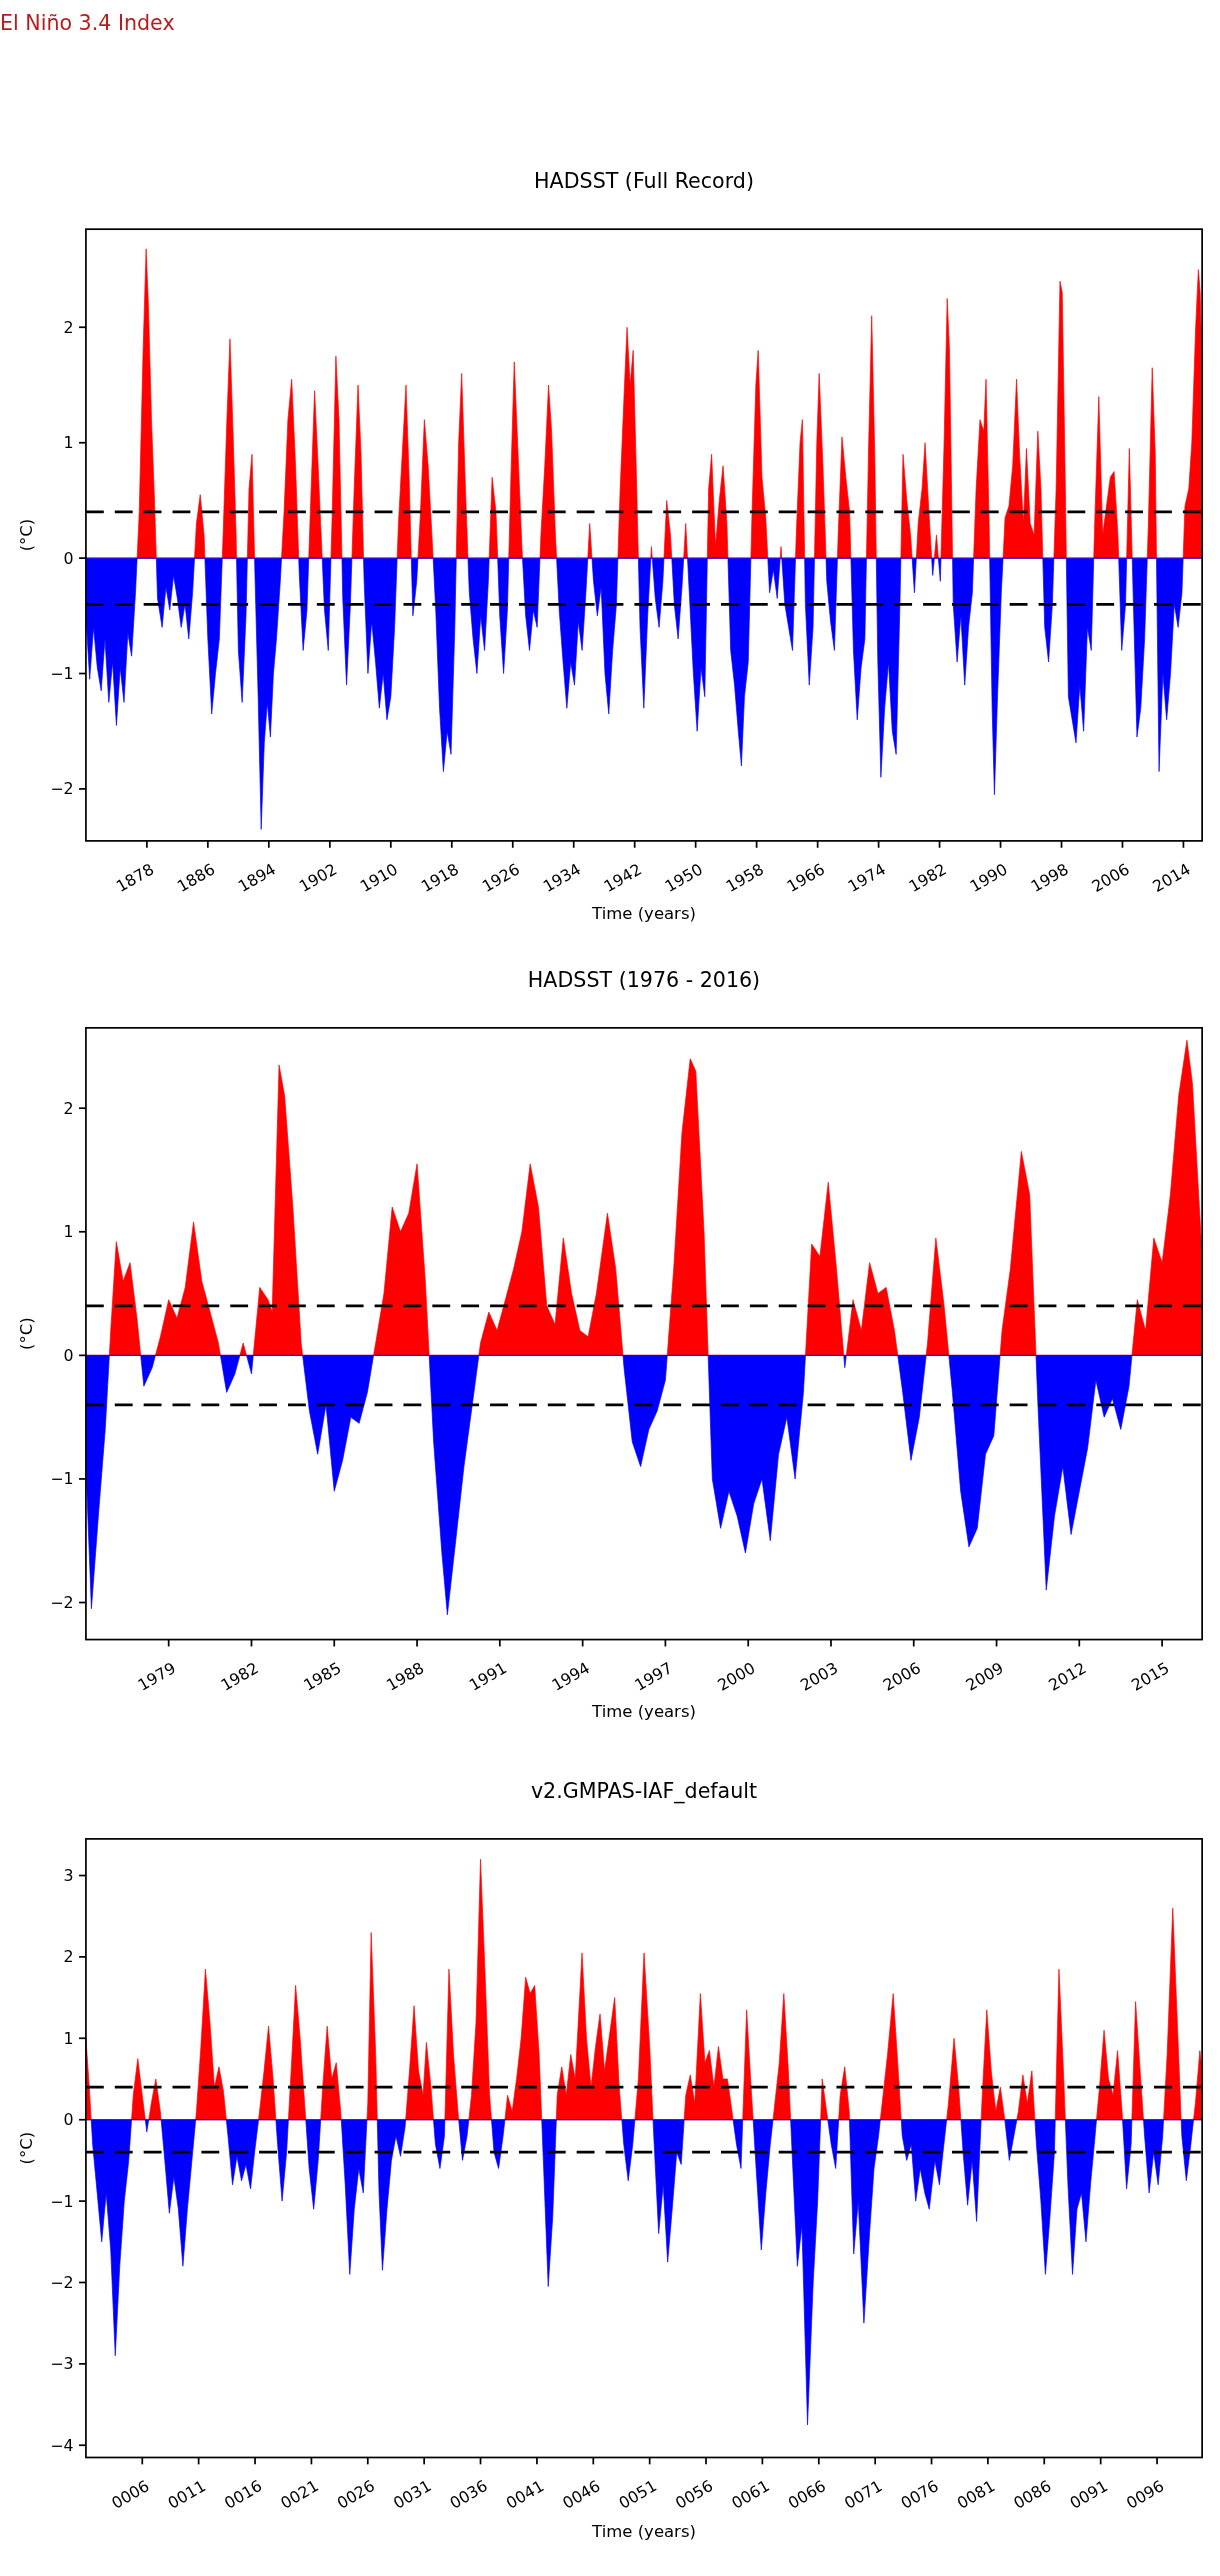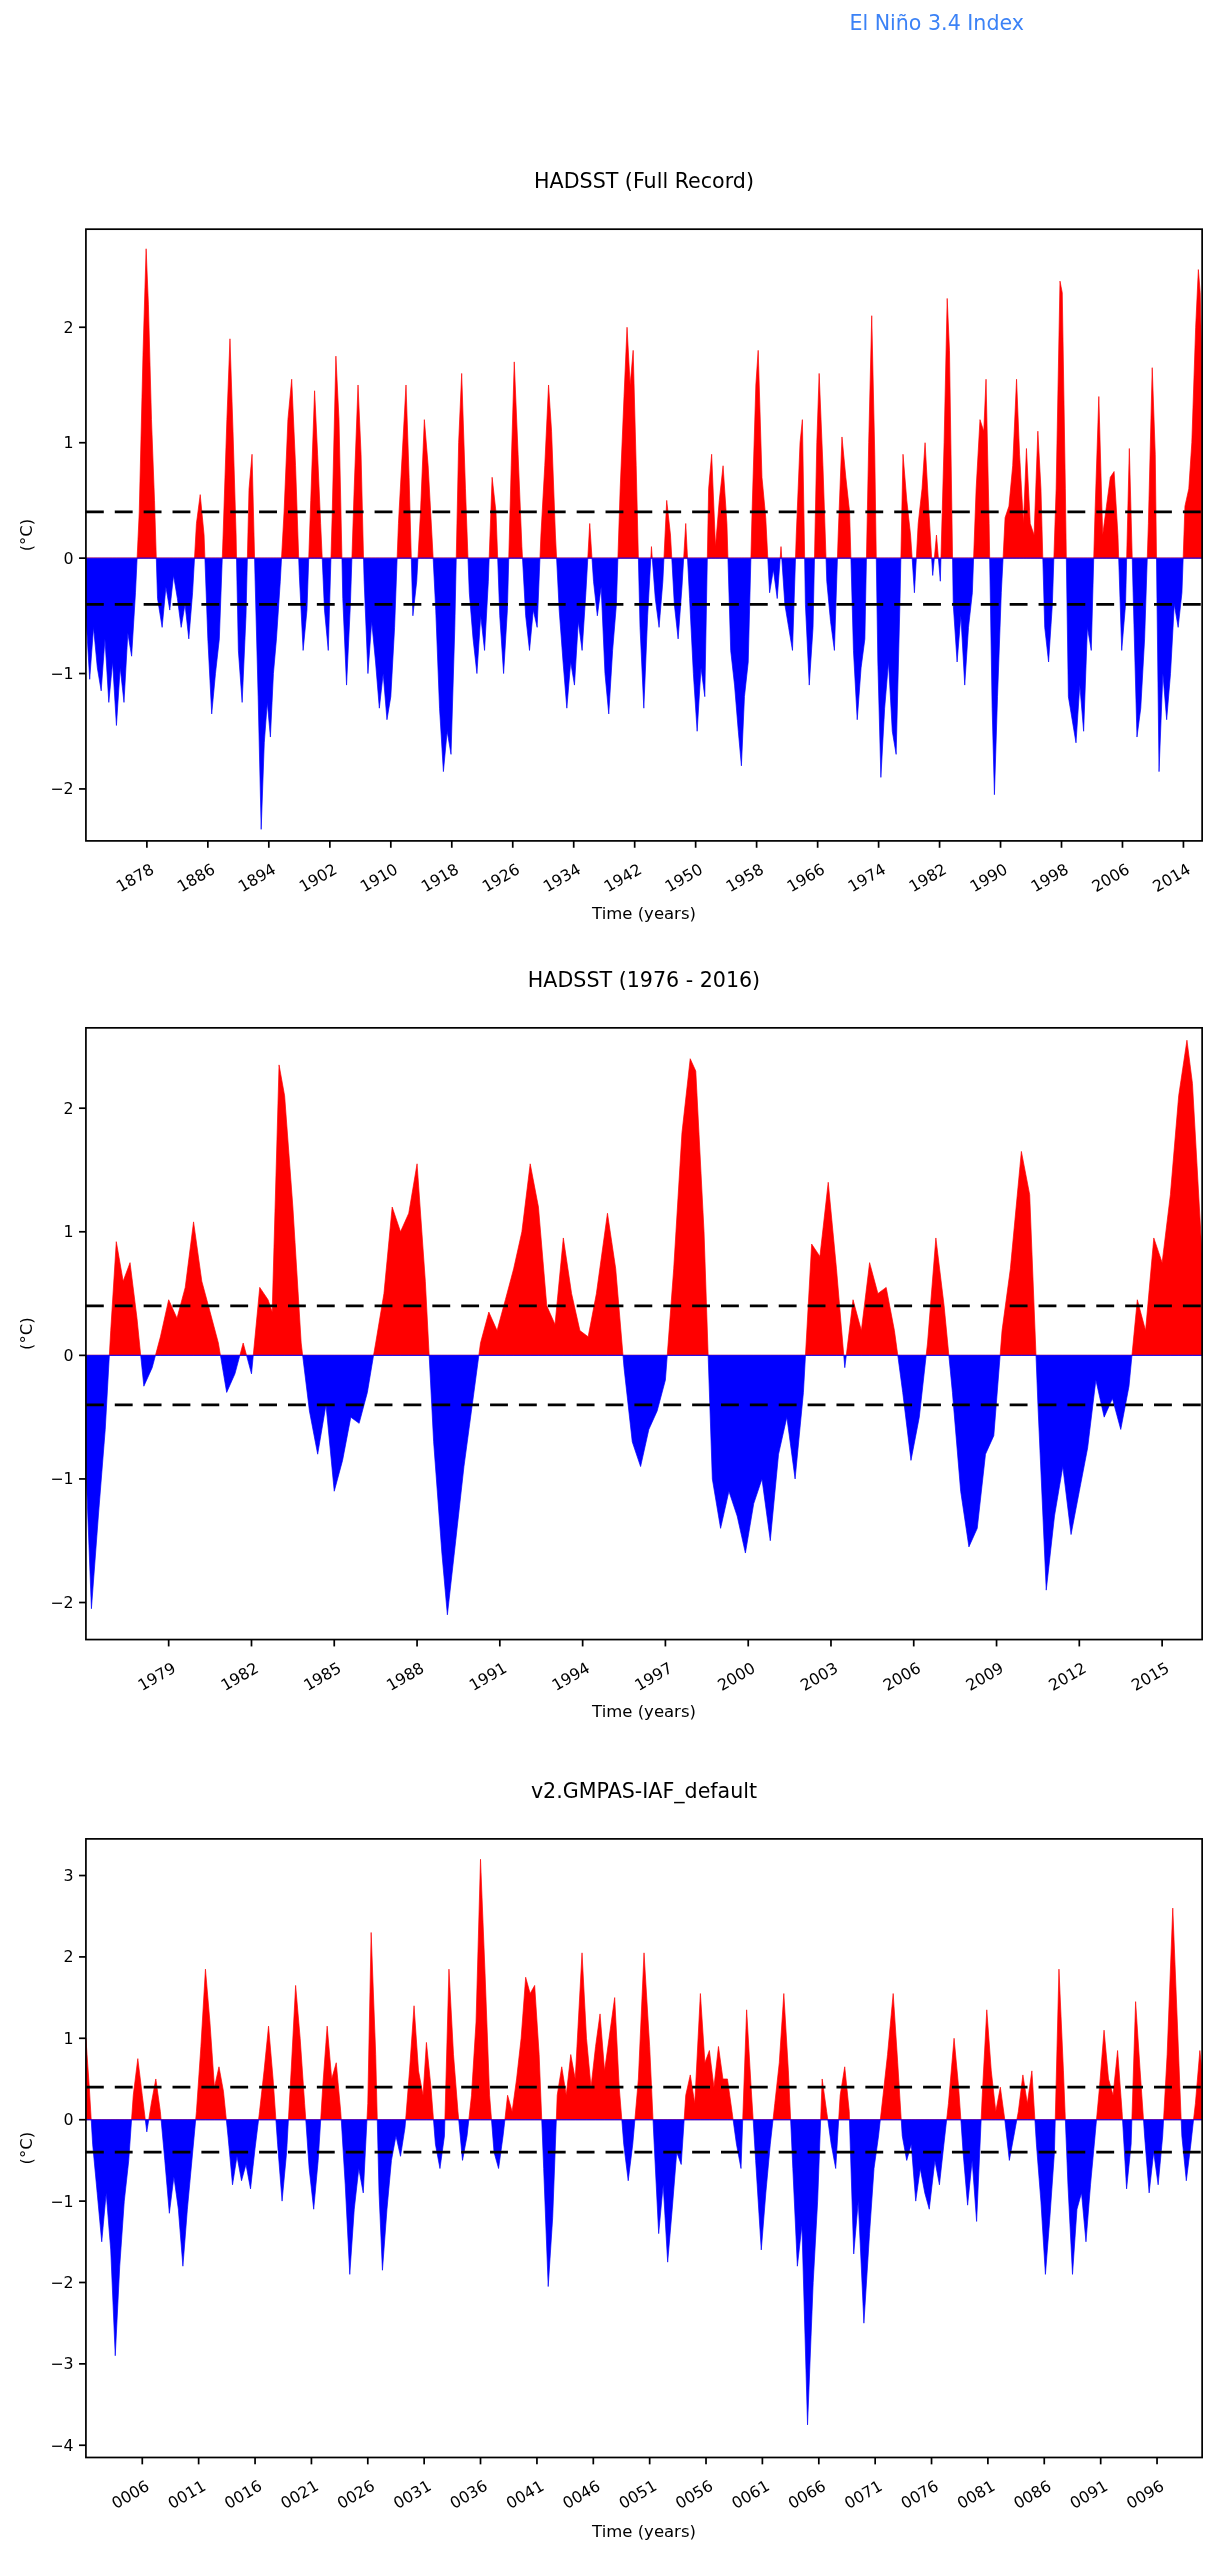--- a/index.html
+++ b/index.html
@@ -1,19 +1,19 @@
 <!DOCTYPE html>
 <html style="font-size:11px"><head>
 <meta charset="utf-8">
 <style>
   html,body{margin:0;padding:0;background:#ffffff;}
   body{font-family:"DejaVu Sans","Liberation Sans",sans-serif;}
   #figure{position:relative;width:1220px;height:2576px;background:#ffffff;overflow:hidden;}
-  .suptitle{position:absolute;top:11px;left:0;width:1024px;text-align:right;
-            font-size:20.6px;color:#3b82f6;}
+  .suptitle{position:absolute;top:11px;left:0;width:1024px;text-align:left;
+            font-size:20.6px;color:#b91c1c;}
   svg text{font-family:"DejaVu Sans","Liberation Sans",sans-serif;fill:#000000;}
   svg{position:absolute;top:0;left:0;}
 </style>
 </head>
 <body>
 
 <div id="figure">
   <div class="suptitle">El Niño 3.4 Index</div>
   <svg id="chart-svg" width="1220" height="2576" viewBox="0 0 1775 3747">
       <g>

